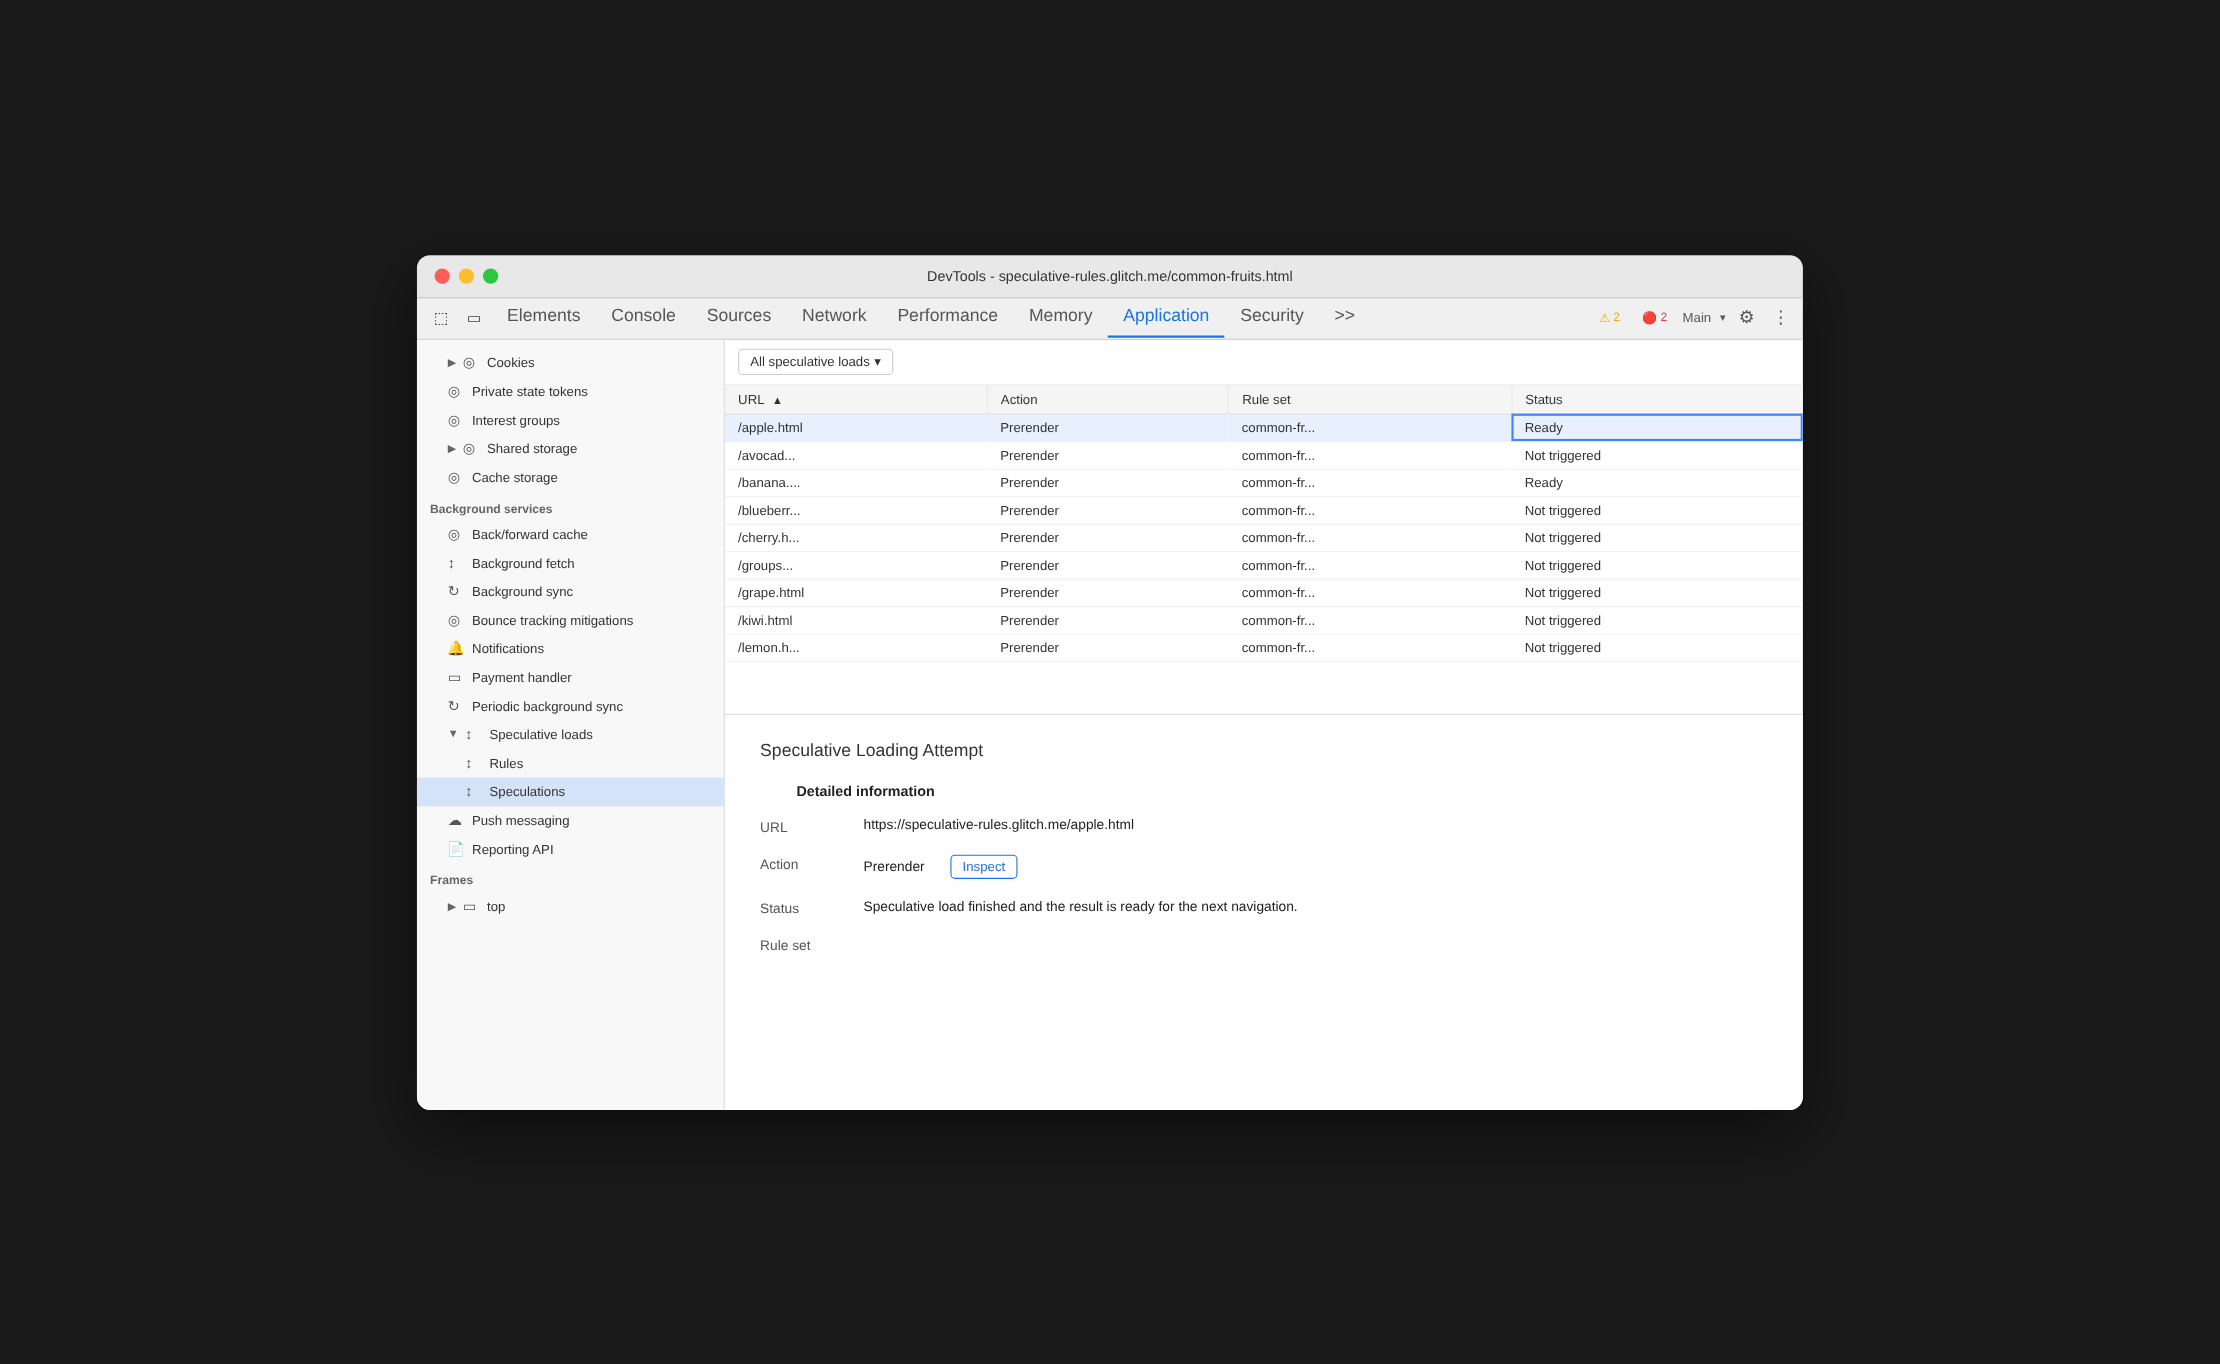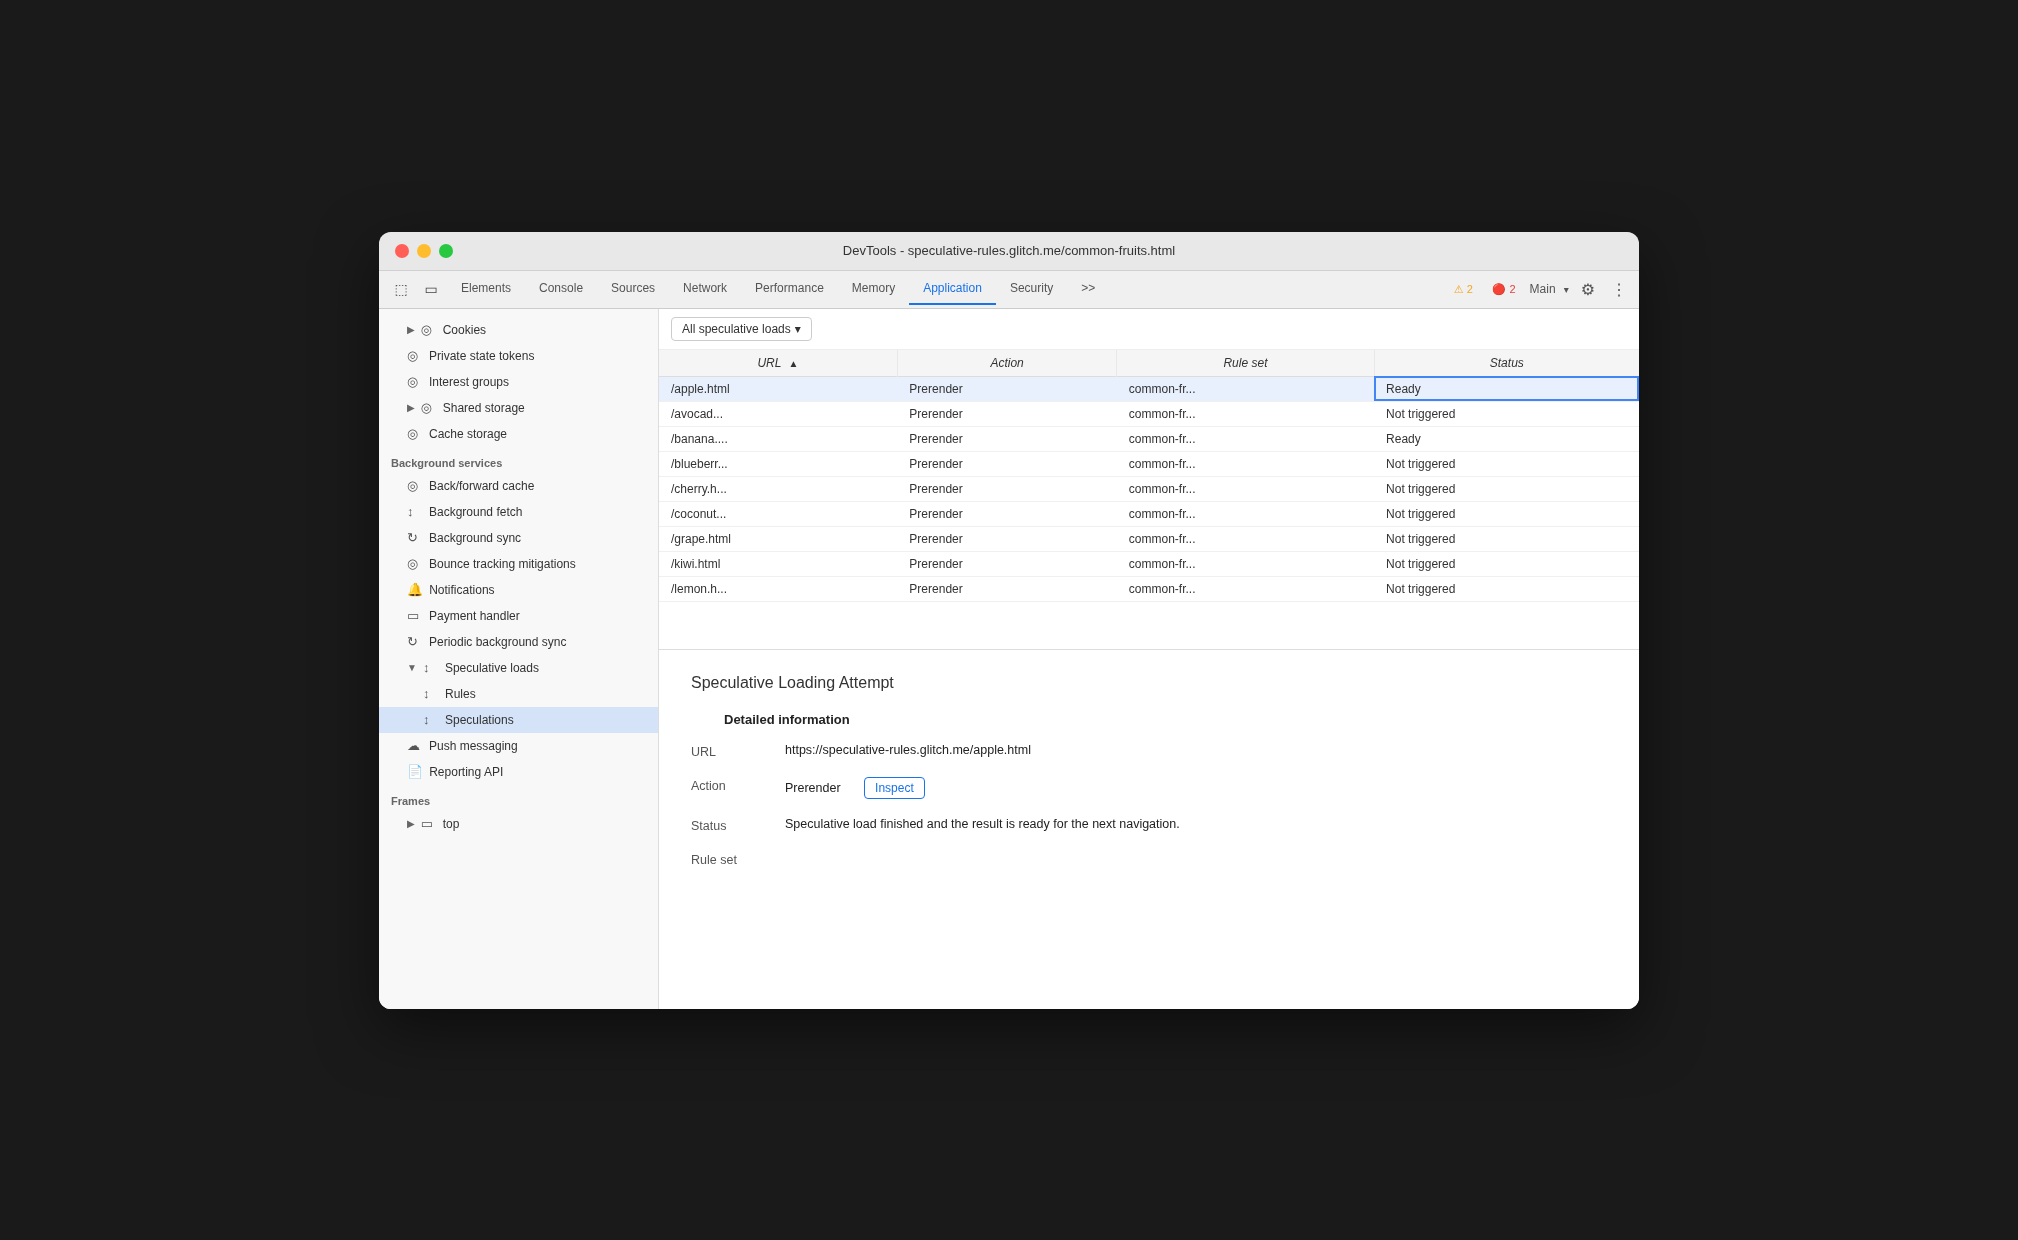--- a/index.html
+++ b/index.html
@@ -63,21 +63,21 @@
       color: #444;
     }
     .toolbar-tabs {
       display: flex;
       align-items: center;
       flex: 1;
       gap: 0;
     }
     .tab {
       padding: 8px 14px;
-      font-size: 12px;
+      font-size: 16px;
       color: #555;
       cursor: pointer;
       border-bottom: 2px solid transparent;
       white-space: nowrap;
     }
     .tab.active {
       color: #1a73e8;
       border-bottom: 2px solid #1a73e8;
     }
     .toolbar-right {
@@ -179,27 +179,26 @@
       width: 100%;
       border-collapse: collapse;
       font-size: 12px;
     }
     .table thead tr {
       background: #f5f5f5;
       border-bottom: 1px solid #ddd;
     }
     .table th {
       padding: 6px 12px;
-      text-align: center;
+      text-align: left;
       font-weight: 500;
       color: #333;
       font-size: 12px;
       border-right: 1px solid #e8e8e8;
       white-space: nowrap;
-      font-style: italic;
     }
     .table th:last-child { border-right: none; }
     .table td {
       padding: 5px 12px;
       color: #333;
       border-bottom: 1px solid #f0f0f0;
       font-size: 12px;
       white-space: nowrap;
     }
     .table tr.selected td { background: #e8f0fe; }
@@ -425,21 +424,21 @@
                 <td>common-fr...</td>
                 <td>Not triggered</td>
               </tr>
               <tr>
                 <td>/cherry.h...</td>
                 <td>Prerender</td>
                 <td>common-fr...</td>
                 <td>Not triggered</td>
               </tr>
               <tr>
-                <td>/coconut...</td>
+                <td>/groups...</td>
                 <td>Prerender</td>
                 <td>common-fr...</td>
                 <td>Not triggered</td>
               </tr>
               <tr>
                 <td>/grape.html</td>
                 <td>Prerender</td>
                 <td>common-fr...</td>
                 <td>Not triggered</td>
               </tr>

